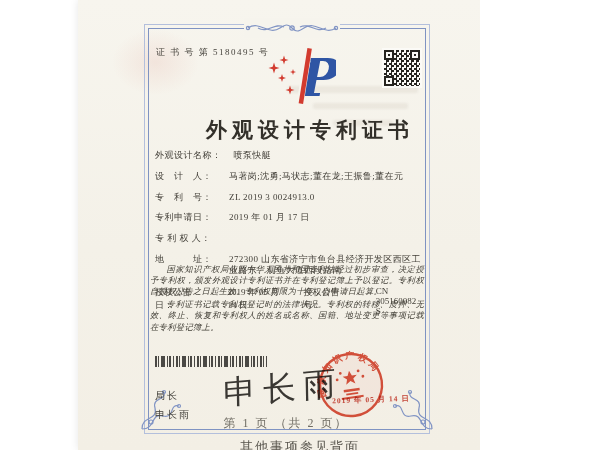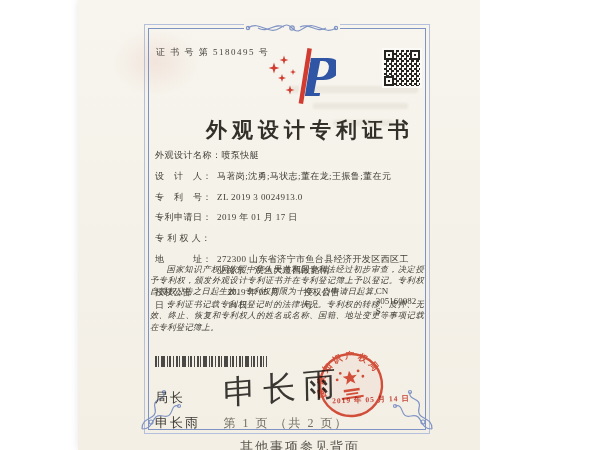--- a/index.html
+++ b/index.html
@@ -18,32 +18,32 @@
   .logo{position:absolute;left:182px;top:46px;width:76px;height:62px;}
   .qr{position:absolute;left:306px;top:50px;width:36px;height:36px;background:#fbfaf6;
       background-image:repeating-conic-gradient(#26241f 0% 25%,transparent 0% 50%);
       background-size:5px 5px;outline:2px solid #fbfaf6;}
   .qr .fp{position:absolute;width:10px;height:10px;border:2px solid #26241f;box-sizing:border-box;
           background:#fbfaf6;background-image:radial-gradient(circle,#26241f 32%,transparent 36%);}
   .qr .tl{left:0;top:0}.qr .tr{right:0;top:0}.qr .bl{left:0;bottom:0}
   .title{position:absolute;left:70px;top:116px;width:276px;text-align:center;
          font-size:21px;font-weight:700;letter-spacing:5px;color:#33302a;margin-left:24px;}
   .fields{position:absolute;left:77px;top:150px;width:266px;font-size:9px;color:#413e37;}
-  .row{display:flex;margin-bottom:9.5px;line-height:1.25;}
+  .row{display:flex;margin-bottom:9.5px;line-height:1.25;gap:12px;}
   .lbl{flex:0 0 62px;letter-spacing:.5px;white-space:pre;}
   .val{flex:1;letter-spacing:.4px;}
   .grant-row{display:flex;gap:22px;margin-top:3px;}
   .grant-row .pair{display:flex;gap:33px;}
   .paras{position:absolute;left:72px;top:264px;width:276px;font-size:8.3px;line-height:1.34;
          font-style:italic;color:#45423a;text-align:justify;letter-spacing:.3px;}
   .paras p{margin:0 2px 2px 0;text-indent:2em;}
   .barcode{position:absolute;left:77px;top:356px;width:112px;height:11px;opacity:.85;
     background-image:repeating-linear-gradient(90deg,#2e2c29 0 1px,transparent 1px 3px),
                      repeating-linear-gradient(90deg,#2e2c29 0 2px,transparent 2px 7px);}
-  .director{position:absolute;left:77px;top:386px;font-size:13px;letter-spacing:2px;
+  .director{position:absolute;left:77px;top:386px;font-size:10px;letter-spacing:2px;
             color:#3c3a34;line-height:1.9;}
   .signature{position:absolute;left:145px;top:366px;font-size:33px;letter-spacing:7px;
              color:#262420;transform:rotate(-5deg) skewX(-4deg);opacity:.9;}
   .seal{position:absolute;left:238px;top:350px;width:70px;height:70px;
         transform:rotate(-8deg);mix-blend-mode:multiply;opacity:.92;z-index:4;}
   .seal-date{position:absolute;left:228px;top:395px;width:130px;text-align:center;z-index:3;
              font-size:7.5px;font-weight:700;letter-spacing:1px;color:#c4473a;transform:rotate(-2deg);}
   .footer-page{position:absolute;left:70px;top:415px;width:276px;text-align:center;
                font-size:12px;letter-spacing:2px;color:#6f6c63;}
   .back-note{position:absolute;left:0;top:438px;width:444px;text-align:center;

